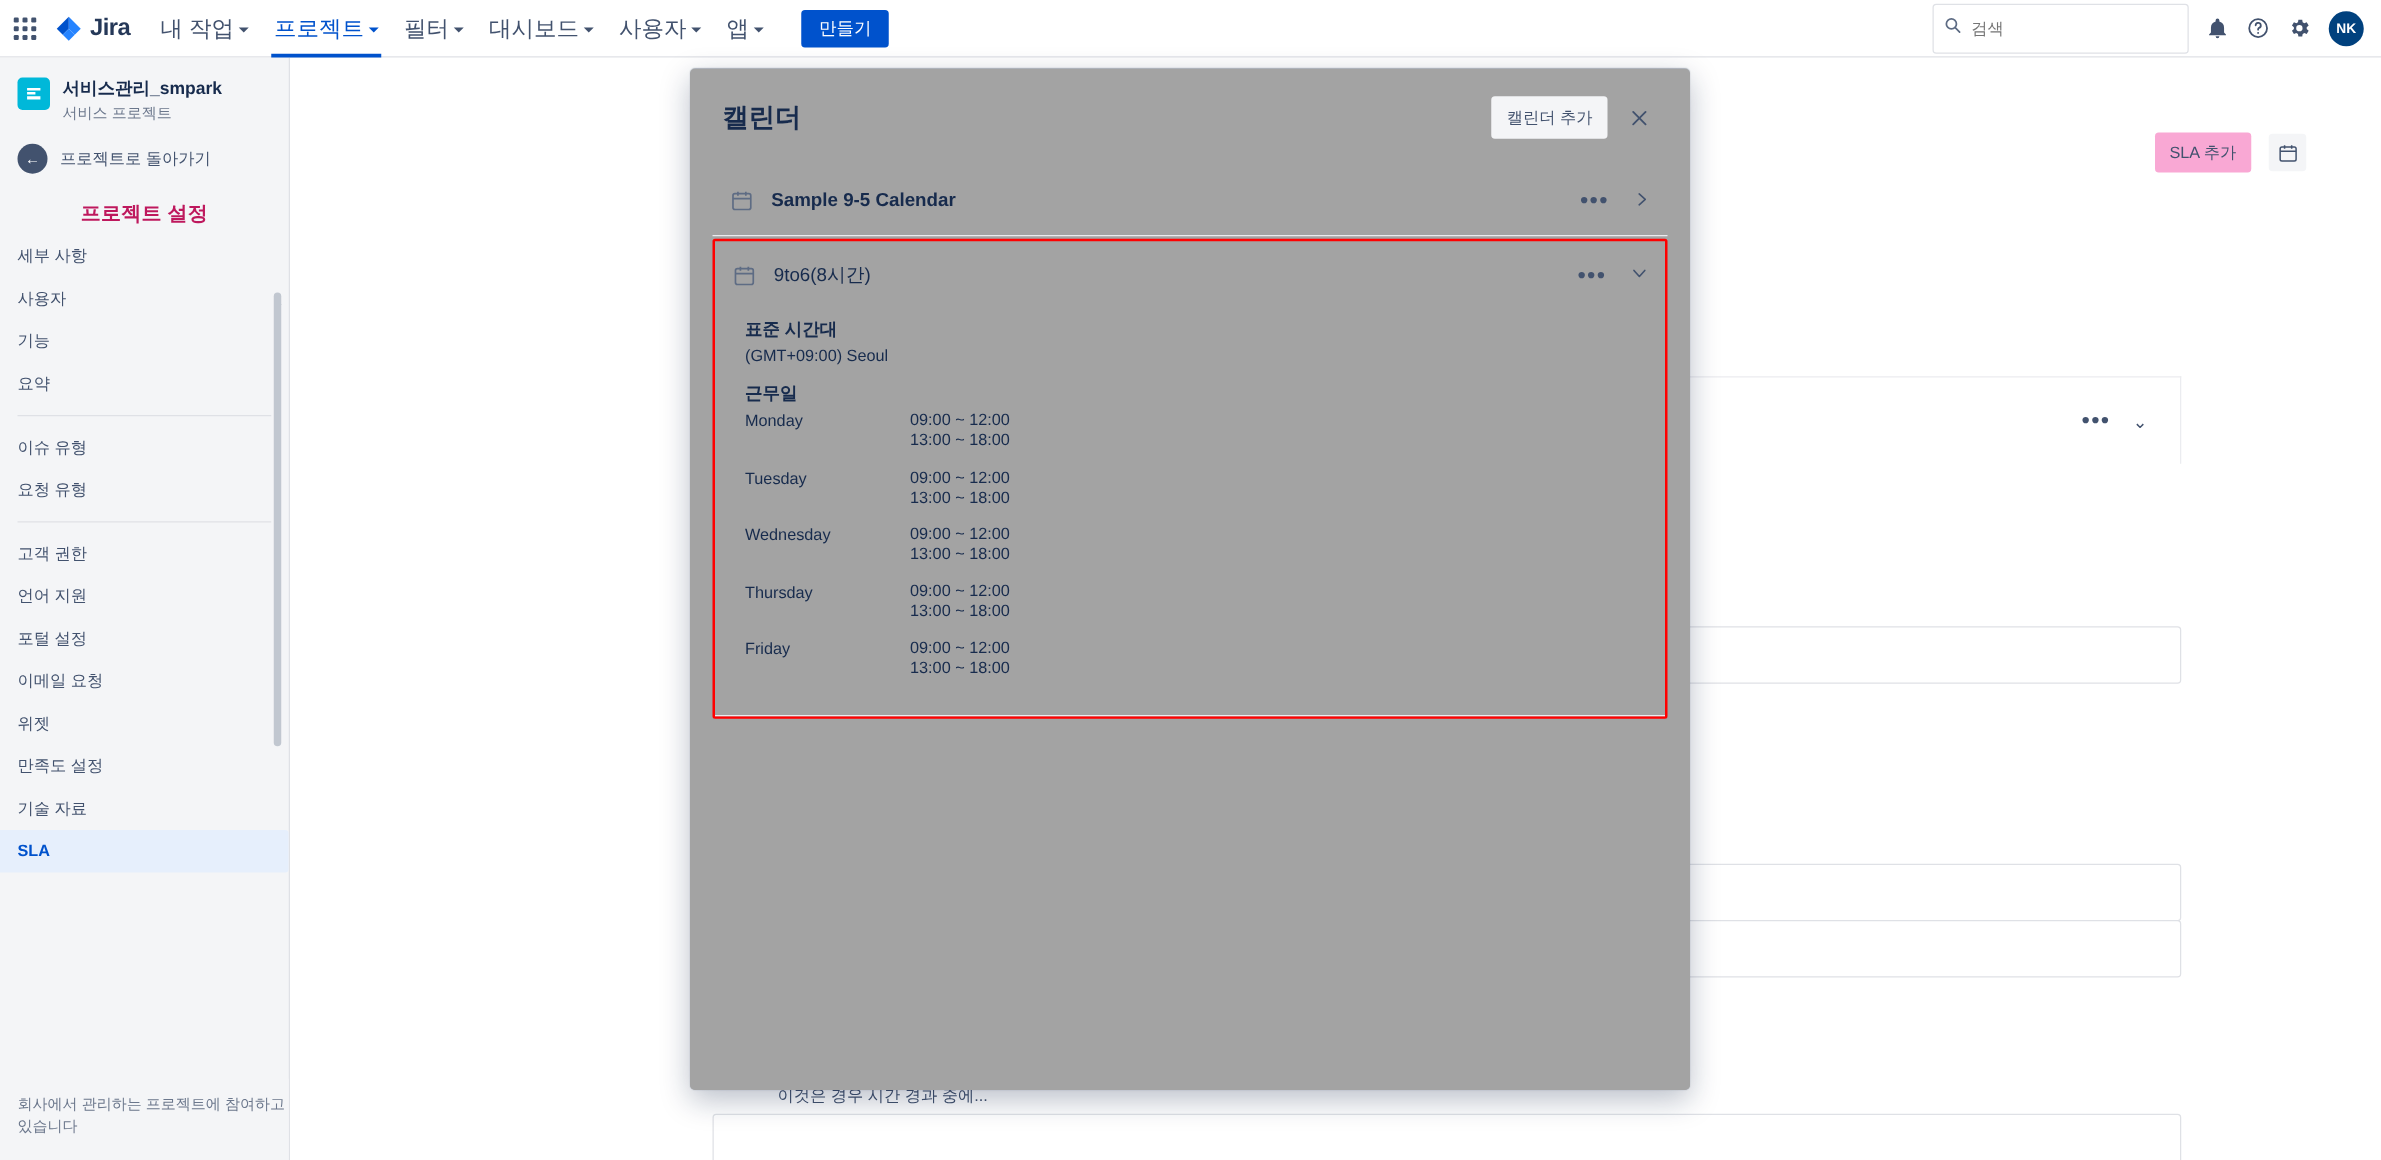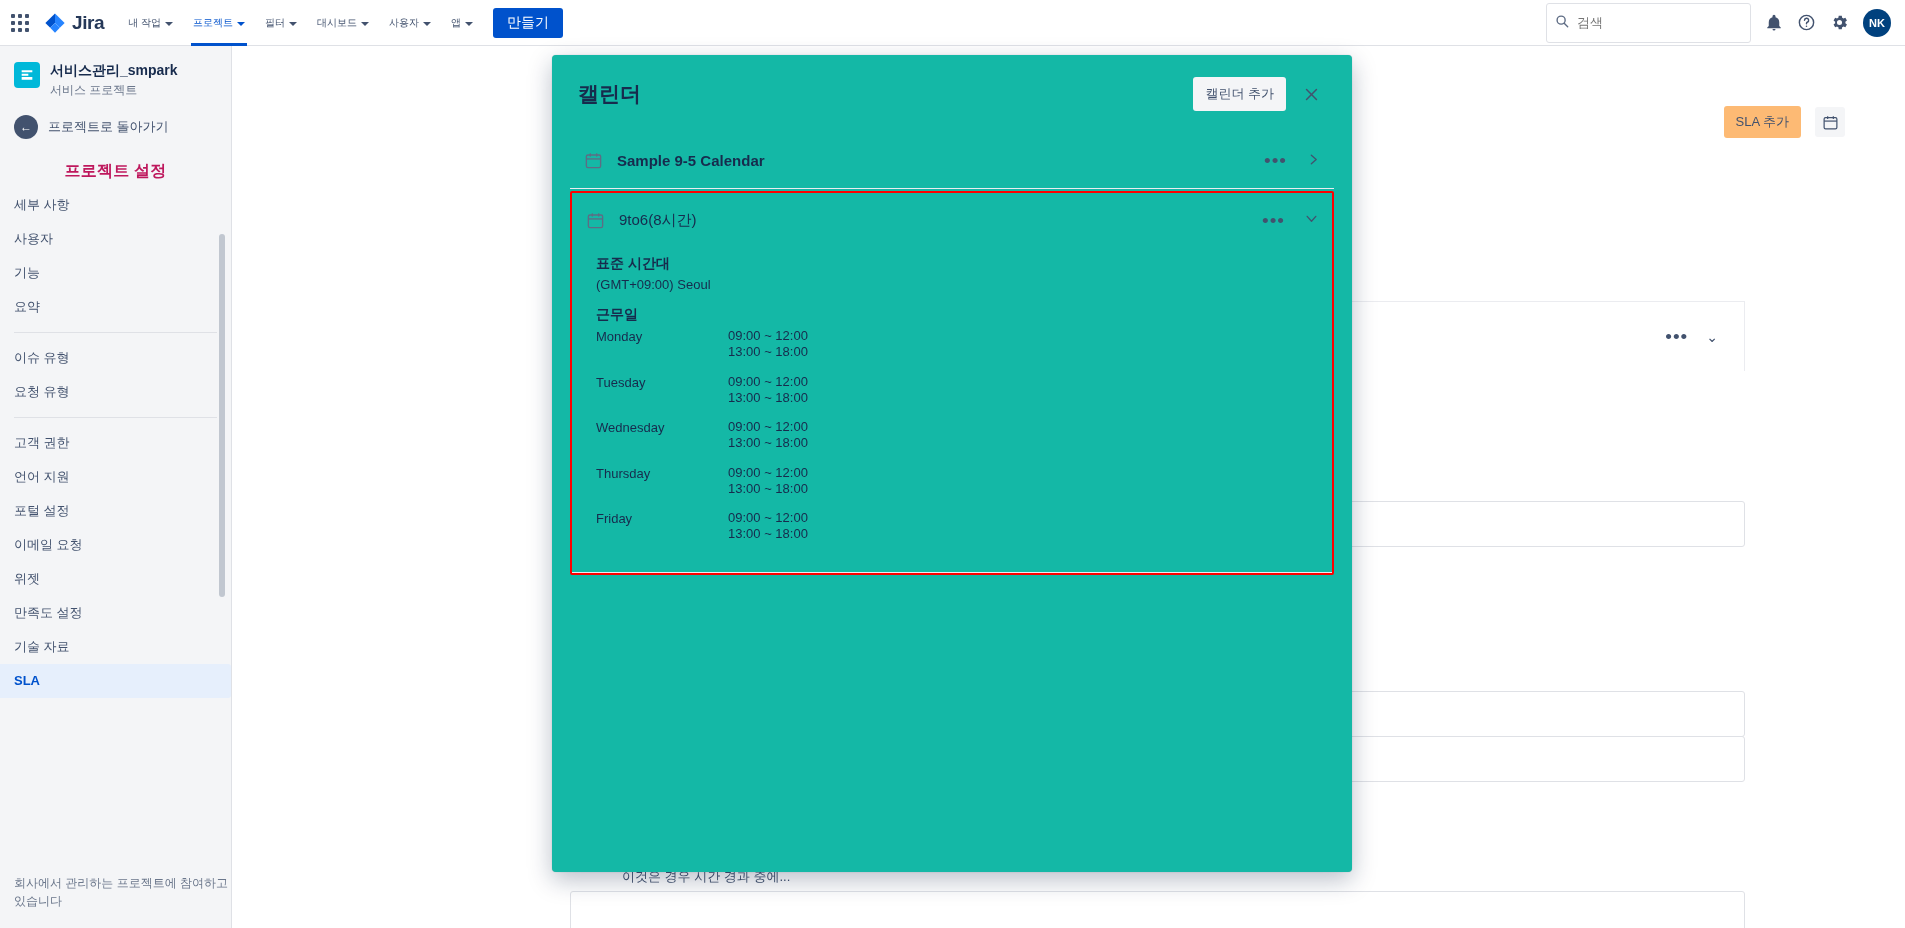--- a/index.html
+++ b/index.html
@@ -27,34 +27,34 @@
   .grid-dots { display: grid; grid-template-columns: repeat(3, 4px); grid-gap: 3px; }
   .grid-dots i { width: 4px; height: 4px; background: #42526e; border-radius: 1px; display: block; }
 
   .jira-logo { display: flex; align-items: center; gap: 6px; padding: 0 14px 0 4px; }
   .jira-mark { width: 22px; height: 22px; position: relative; }
   .jira-mark svg { display: block; }
   .jira-word { font-size: 19px; font-weight: 700; color: #253858; letter-spacing: -0.4px; }
 
   .navitem {
     height: 46px; display: flex; align-items: center; gap: 4px;
-    padding: 0 10px; font-size: 10px; color: #42526e; cursor: pointer;
+    padding: 0 10px; font-size: 18px; color: #42526e; cursor: pointer;
     position: relative; white-space: nowrap;
   }
   .navitem.selected { color: #0052cc; font-weight: 500; }
   .navitem.selected:after {
     content: ""; position: absolute; left: 8px; right: 8px; bottom: 0; height: 3px; background: #0052cc;
   }
   .caret {
     width: 0; height: 0; border-left: 4px solid transparent; border-right: 4px solid transparent;
     border-top: 4px solid currentColor; margin-top: 2px;
   }
   .create-btn {
     background: #0052cc; color: #fff; font-size: 14px; font-weight: 500;
-    padding: 6px 14px; border-radius: 3px; border: none; margin-left: 10px; cursor: pointer;
+    padding: 6px 14px; border-radius: 3px; border: none; margin-left: 20px; cursor: pointer;
   }
   .top-right {
     margin-left: auto; display: flex; align-items: center; gap: 14px; padding-right: 14px;
   }
   .searchbox {
     width: 205px; height: 40px; border: 1px solid #dfe1e6; border-radius: 3px;
     display: flex; align-items: center; gap: 6px; padding: 0 8px; background: #fff;
   }
   .searchbox input {
     border: none; outline: none; font-size: 13px; color: #5e6c84; width: 100%;
@@ -110,21 +110,21 @@
 
   
   .page {
     position: absolute; top: 46px; left: 233px; right: 0; bottom: 0; background: #ffffff;
     overflow: hidden;
   }
   .bg-sla-row {
     position: absolute; top: 60px; right: 60px; display: flex; align-items: center; gap: 14px;
   }
   .btn-light {
-    background: #fdba74; color: #42526e; font-size: 13px; border: none; border-radius: 3px;
+    background: #f9a8d4; color: #42526e; font-size: 13px; border: none; border-radius: 3px;
     padding: 7px 12px; cursor: pointer;
   }
   .cal-icon-btn {
     width: 30px; height: 30px; border-radius: 3px; background: #f4f5f7;
     display: flex; align-items: center; justify-content: center; color: #42526e; cursor: pointer;
   }
   .bg-card-header {
     position: absolute; top: 255px; left: 337px; width: 1175px; height: 70px;
     border: 1px solid #ebecf0; border-bottom: none; background: #fff;
     display: flex; align-items: center; justify-content: flex-end; gap: 18px; padding-right: 26px;
@@ -132,21 +132,21 @@
   }
   .bg-field {
     position: absolute; left: 337px; width: 1175px; height: 46px;
     border: 1px solid #dfe1e6; border-radius: 3px; background: #fff;
   }
   .bg-text {
     position: absolute; font-size: 13px; color: #42526e;
   }
   .modal {
     position: absolute; top: 55px; left: 552px; width: 800px; height: 817px;
-    background: #14b8a6; border-radius: 4px;
+    background: #a3a3a3; border-radius: 4px;
     box-shadow: 0 8px 24px rgba(9,30,66,0.28), 0 0 1px rgba(9,30,66,0.31);
     z-index: 20;
   }
   .modal-header {
     display: flex; align-items: center; padding: 22px 26px 8px 26px;
   }
   .modal-title { font-size: 21px; font-weight: 600; color: #172b4d; }
   .modal-actions { margin-left: auto; display: flex; align-items: center; gap: 10px; }
   .add-cal-btn {
     background: #f4f5f7; border: none; border-radius: 3px; color: #42526e;

